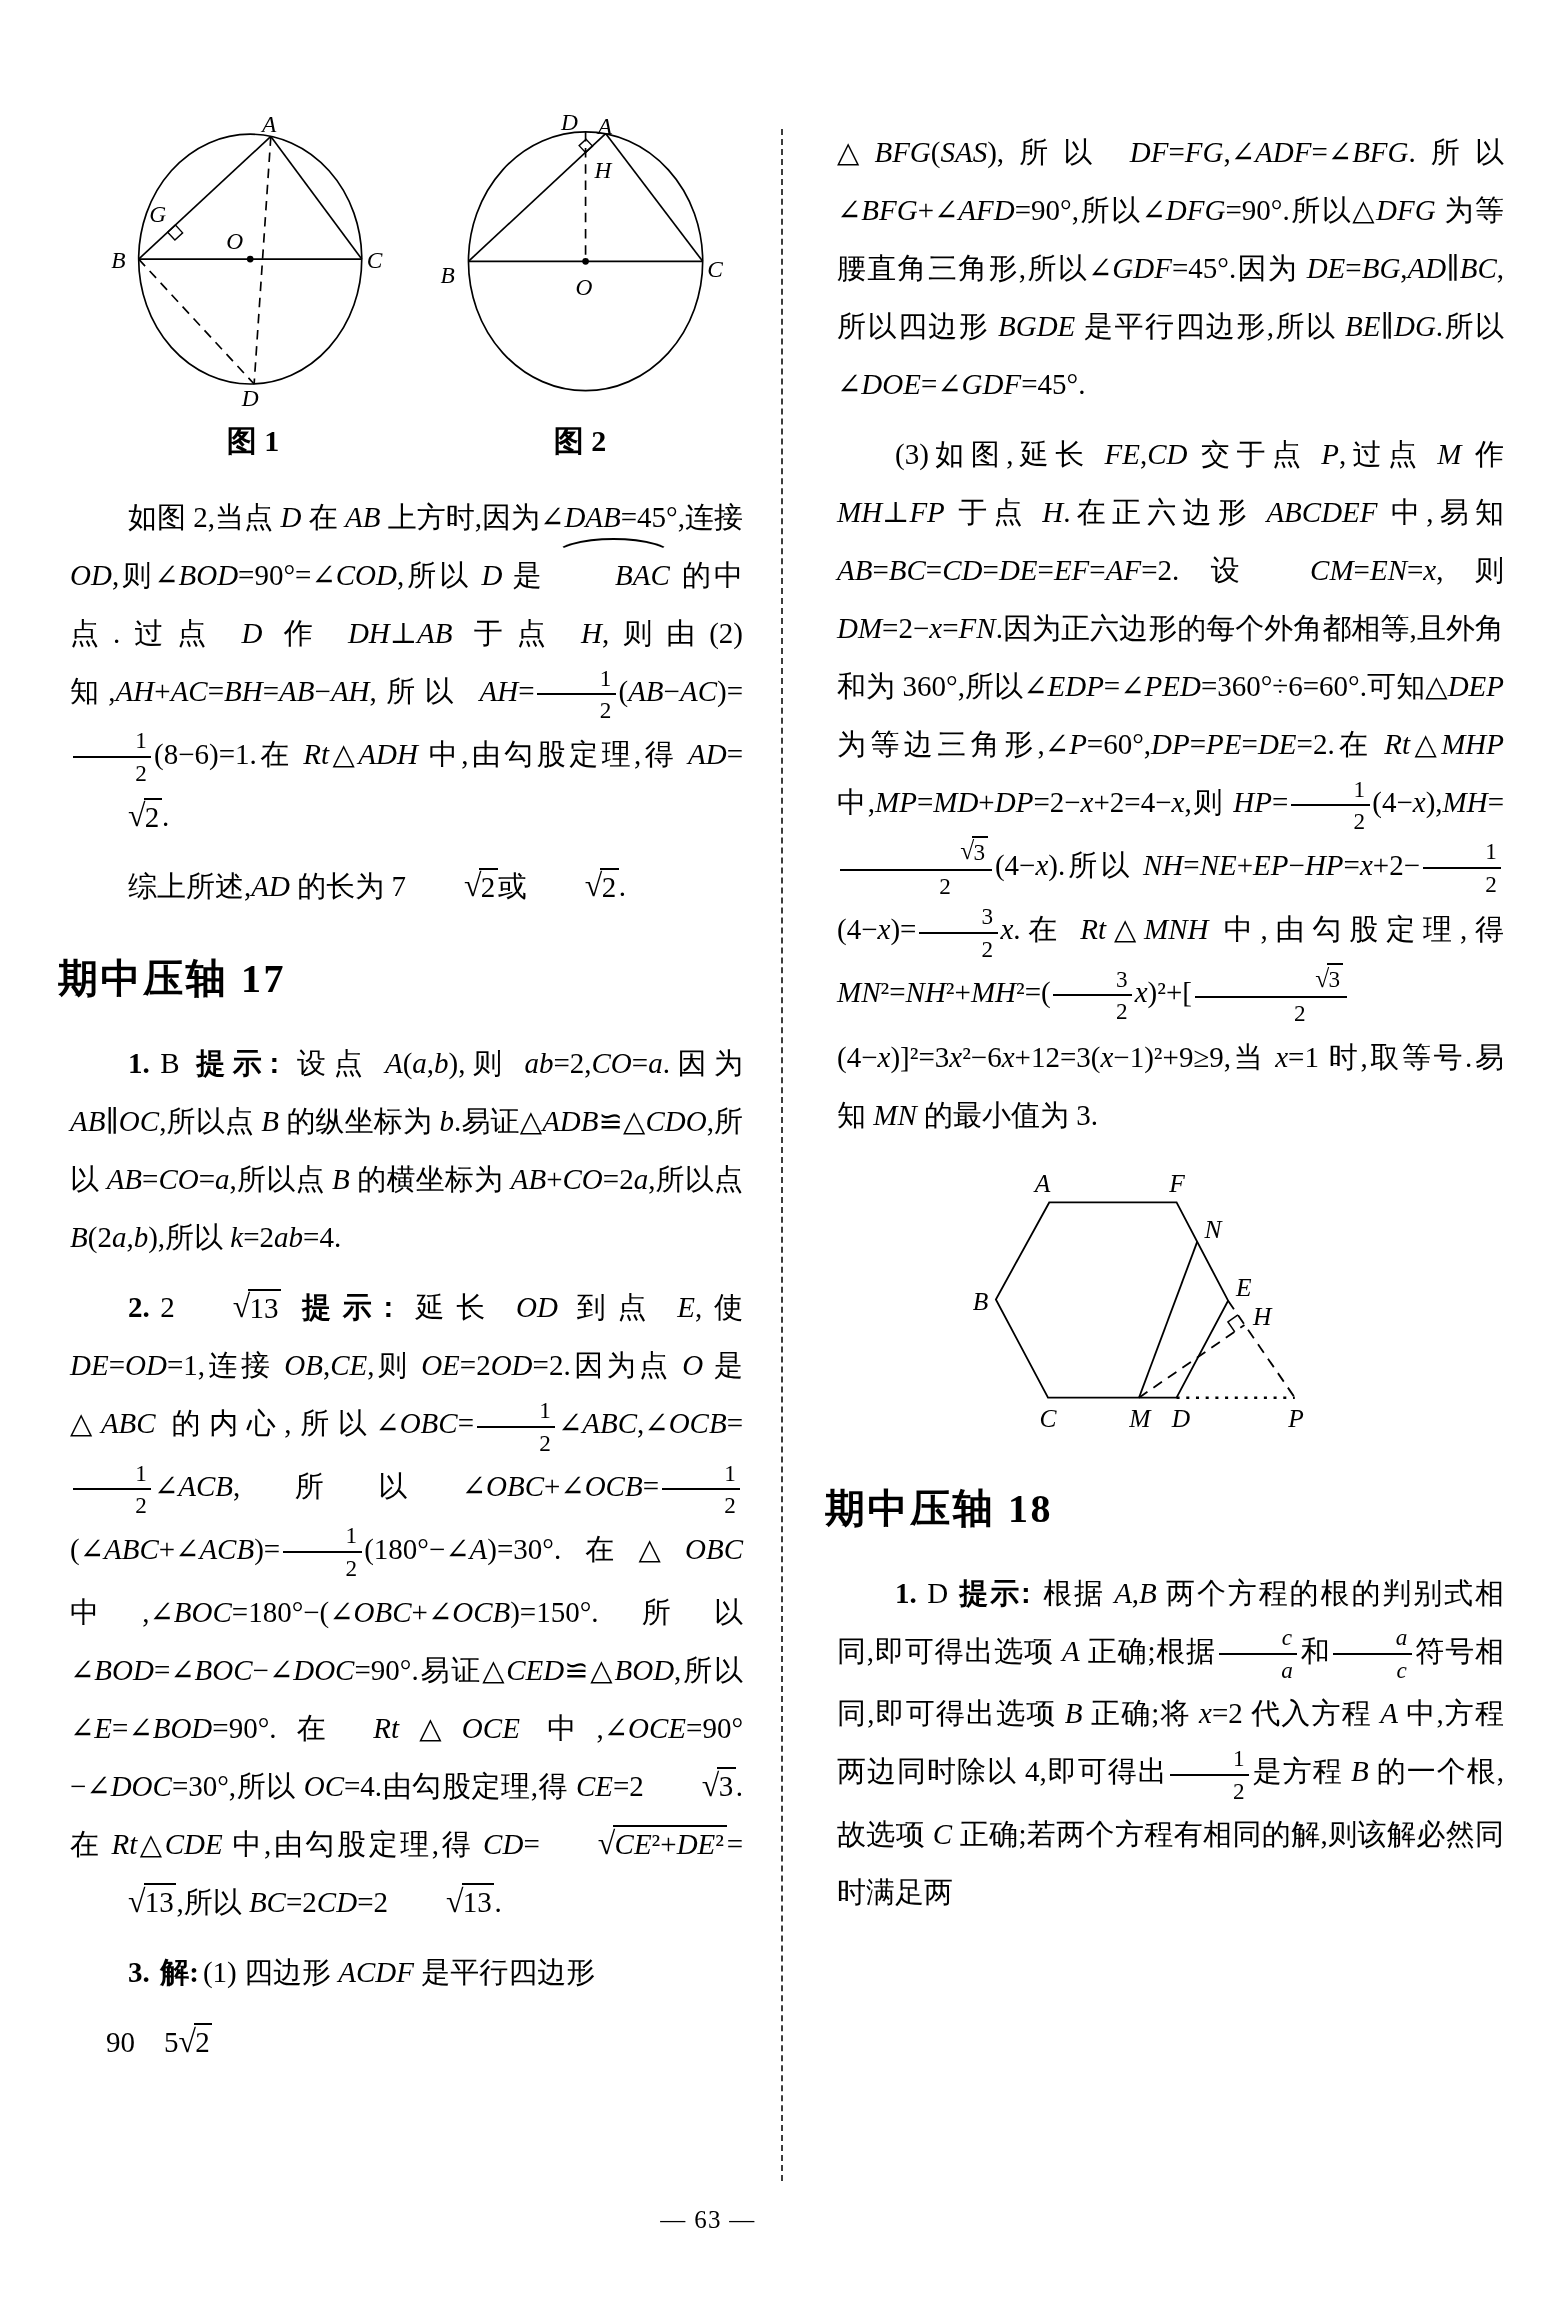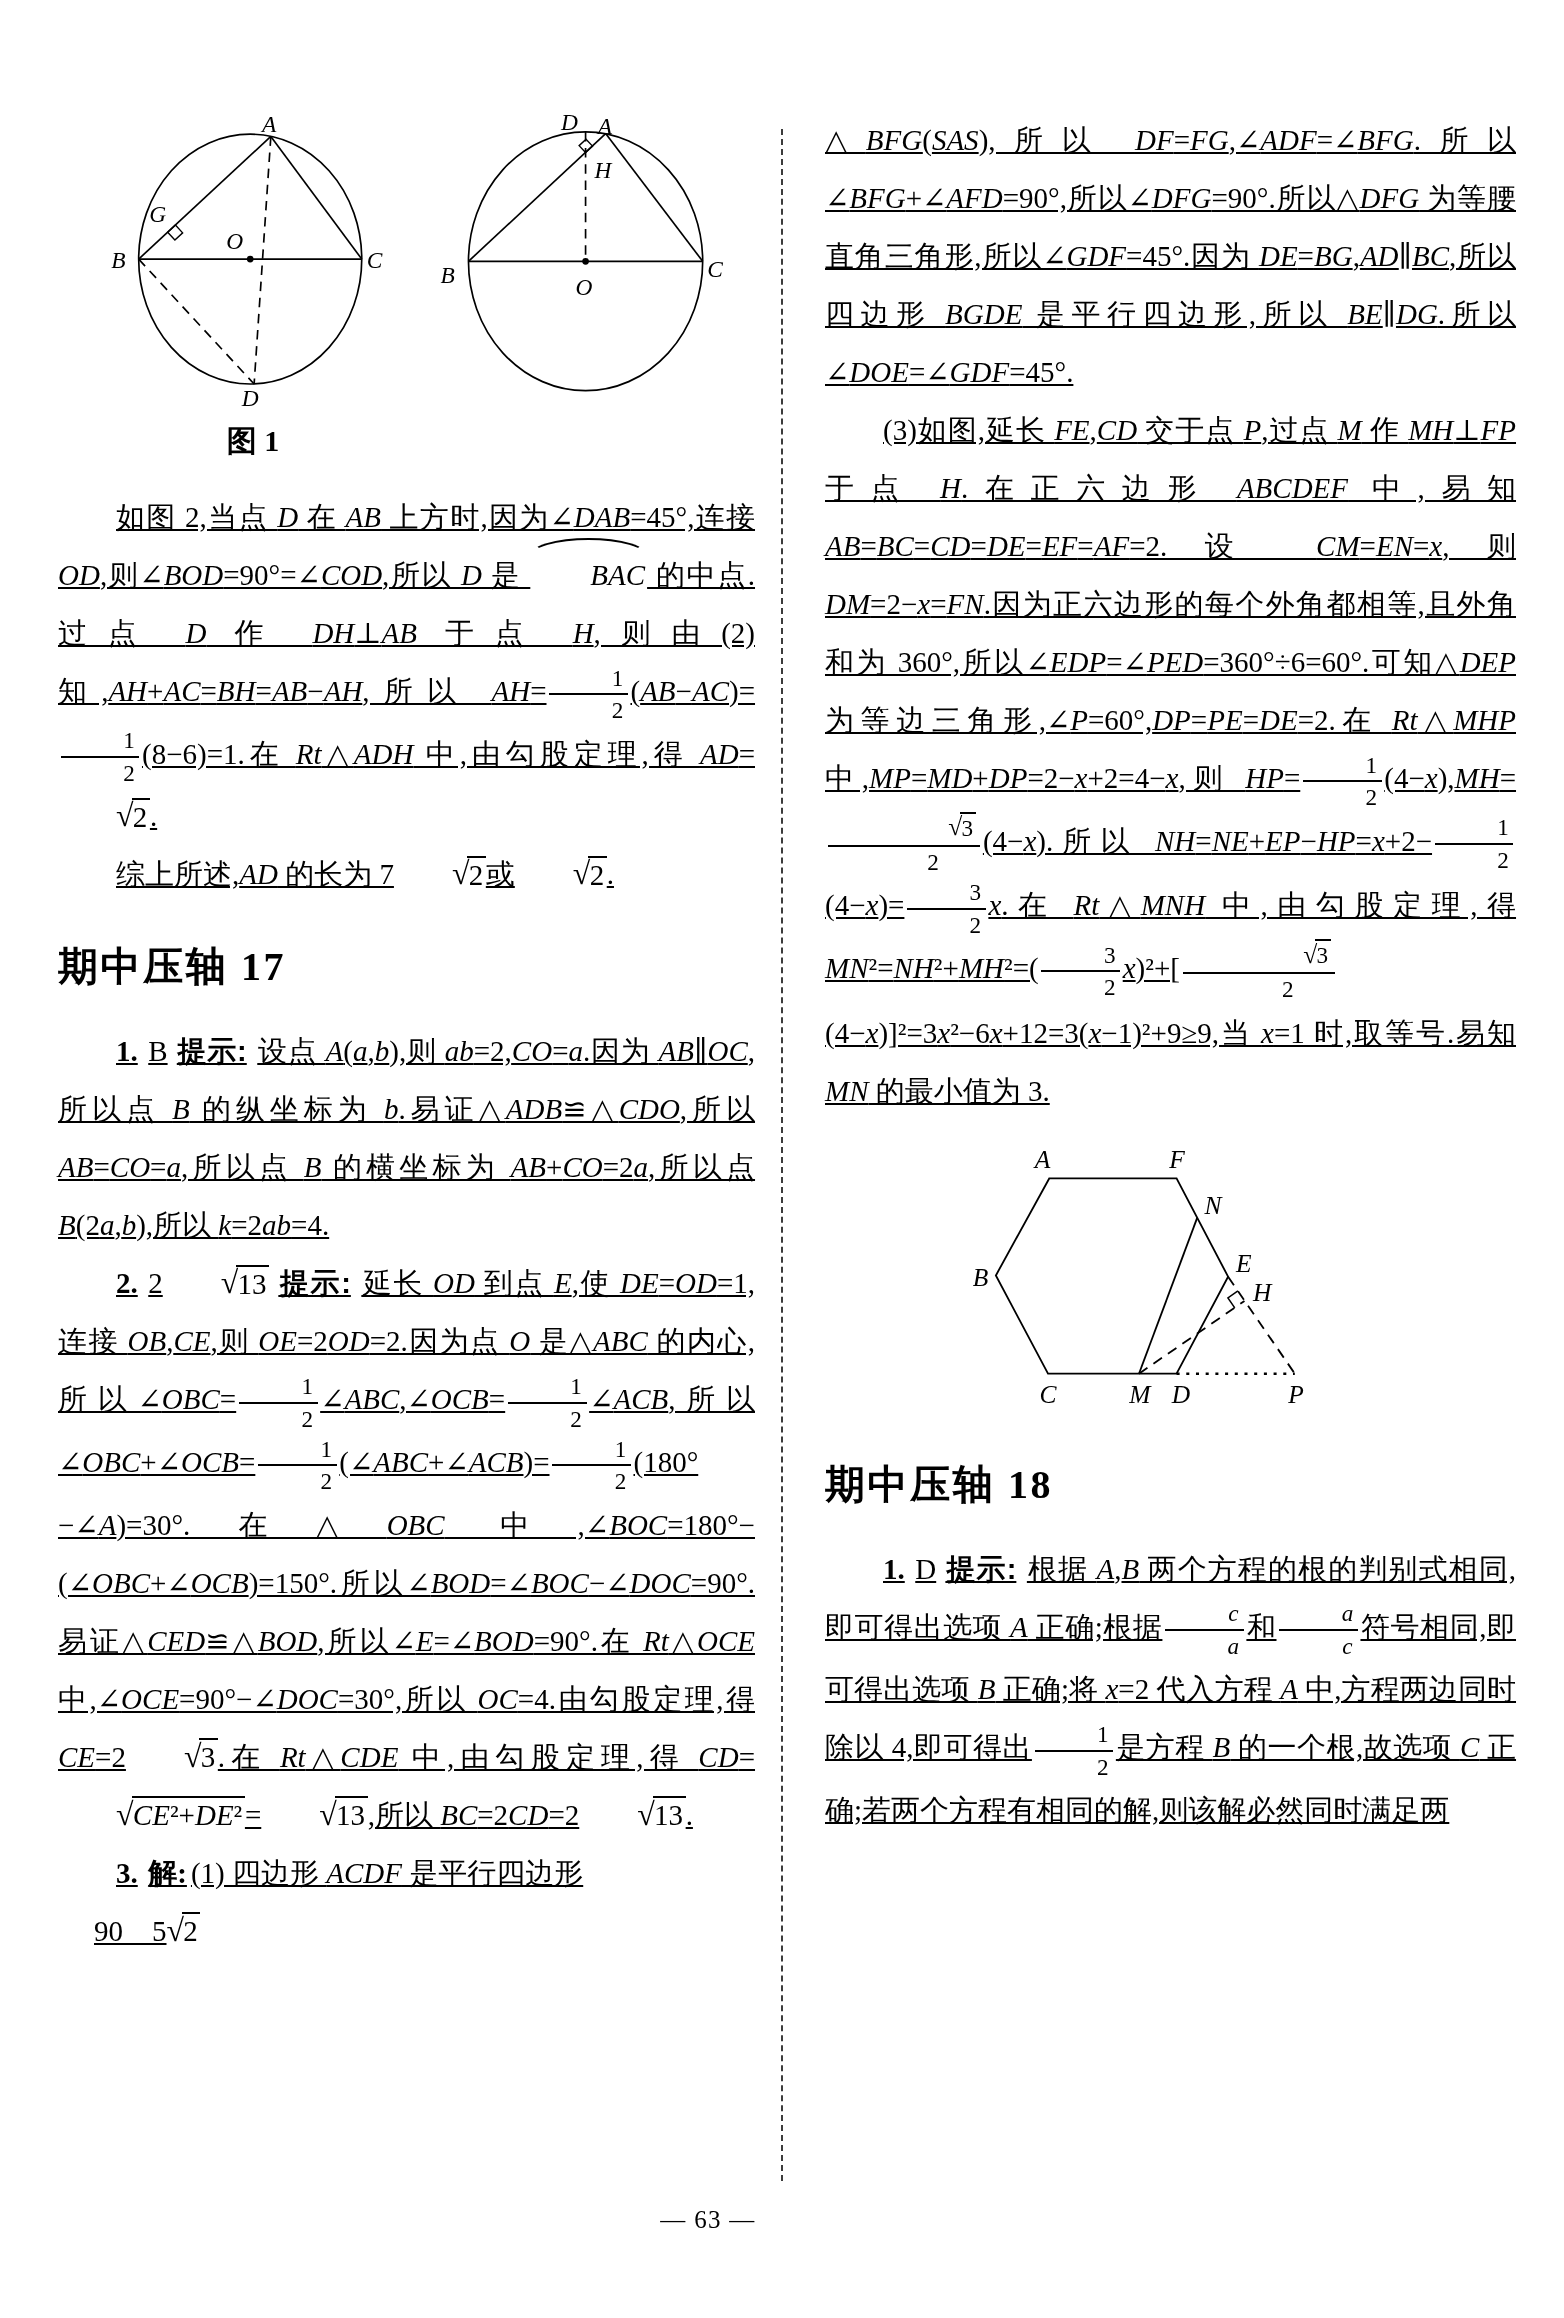--- a/index.html
+++ b/index.html
@@ -8,21 +8,21 @@
     background:#ffffff;color:#000;
     font-family:"Liberation Serif","DejaVu Serif",serif;
     font-size:29px;line-height:2.0;
   }
   .page{position:absolute;inset:0;}
   .divider{position:absolute;left:781px;top:129px;height:2052px;width:0;
     border-left:2px dashed #3c3c3c;}
   .col{position:absolute;text-align:justify;}
   .col-left{left:58px;top:115px;width:697px;}
   .col-right{left:825px;top:111px;width:691px;}
-  .para{margin:0;text-decoration:underline;}
+  .para{margin:12px;}
   .ind{text-indent:2em;}
   .sec-header{font-size:40px;font-weight:bold;text-align:left;
     letter-spacing:2.6px;margin:38px 0 29px;line-height:1.3;text-indent:0;}
   .item{text-indent:2em;}
   .item-num{font-weight:bold;margin-right:10.5px;}
   .item-answer{margin-right:9.2px;}
   .hint-label{font-family:"Liberation Sans","DejaVu Sans",sans-serif;
     font-weight:700;margin-right:10.5px;}
   .solve-label{font-weight:700;margin-right:4px;}
   .ans-line{padding-left:36px;text-indent:0;}
@@ -93,20 +93,21 @@
           <line class="ln dsh" x1="270" y1="30" x2="270" y2="262"></line>
           <rect class="ln thin" x="0" y="-17" width="17" height="17" transform="translate(270,67) rotate(-43)"></rect>
           <circle cx="270" cy="262" r="6" fill="#000"></circle>
           <text class="lbl" x="226" y="26">D</text>
           <text class="lbl" x="292" y="34">A</text>
           <text class="lbl" x="286" y="112">H</text>
           <text class="lbl" x="10" y="300">B</text>
           <text class="lbl" x="252" y="322">O</text>
           <text class="lbl" x="488" y="290">C</text>
         </svg>
+        <figcaption class="fig-cap">图 2</figcaption>
       </figure>
     </div>
 
     <p class="para ind">如图 2,当点 <i>D</i> 在 <i>AB</i> 上方时,因为∠<i>DAB</i>=45°,连接 <i>OD</i>,则∠<i>BOD</i>=90°=∠<i>COD</i>,所以 <i>D</i> 是 <span class="arc"><i>BAC</i></span> 的中点.过点 <i>D</i> 作 <i>DH</i>⊥<i>AB</i> 于点 <i>H</i>,则由(2)知,<i>AH</i>+<i>AC</i>=<i>BH</i>=<i>AB</i>−<i>AH</i>,所以 <i>AH</i>=<span class="frac">
           <span class="fnum">1</span>
           <span class="fden">2</span>
         </span>(<i>AB</i>−<i>AC</i>)=<span class="frac">
           <span class="fnum">1</span>
           <span class="fden">2</span>
         </span>(8−6)=1.在 <i>Rt</i>△<i>ADH</i> 中,由勾股定理,得 <i>AD</i>=<span class="sqrt"><span class="srad">2</span></span>.</p>

